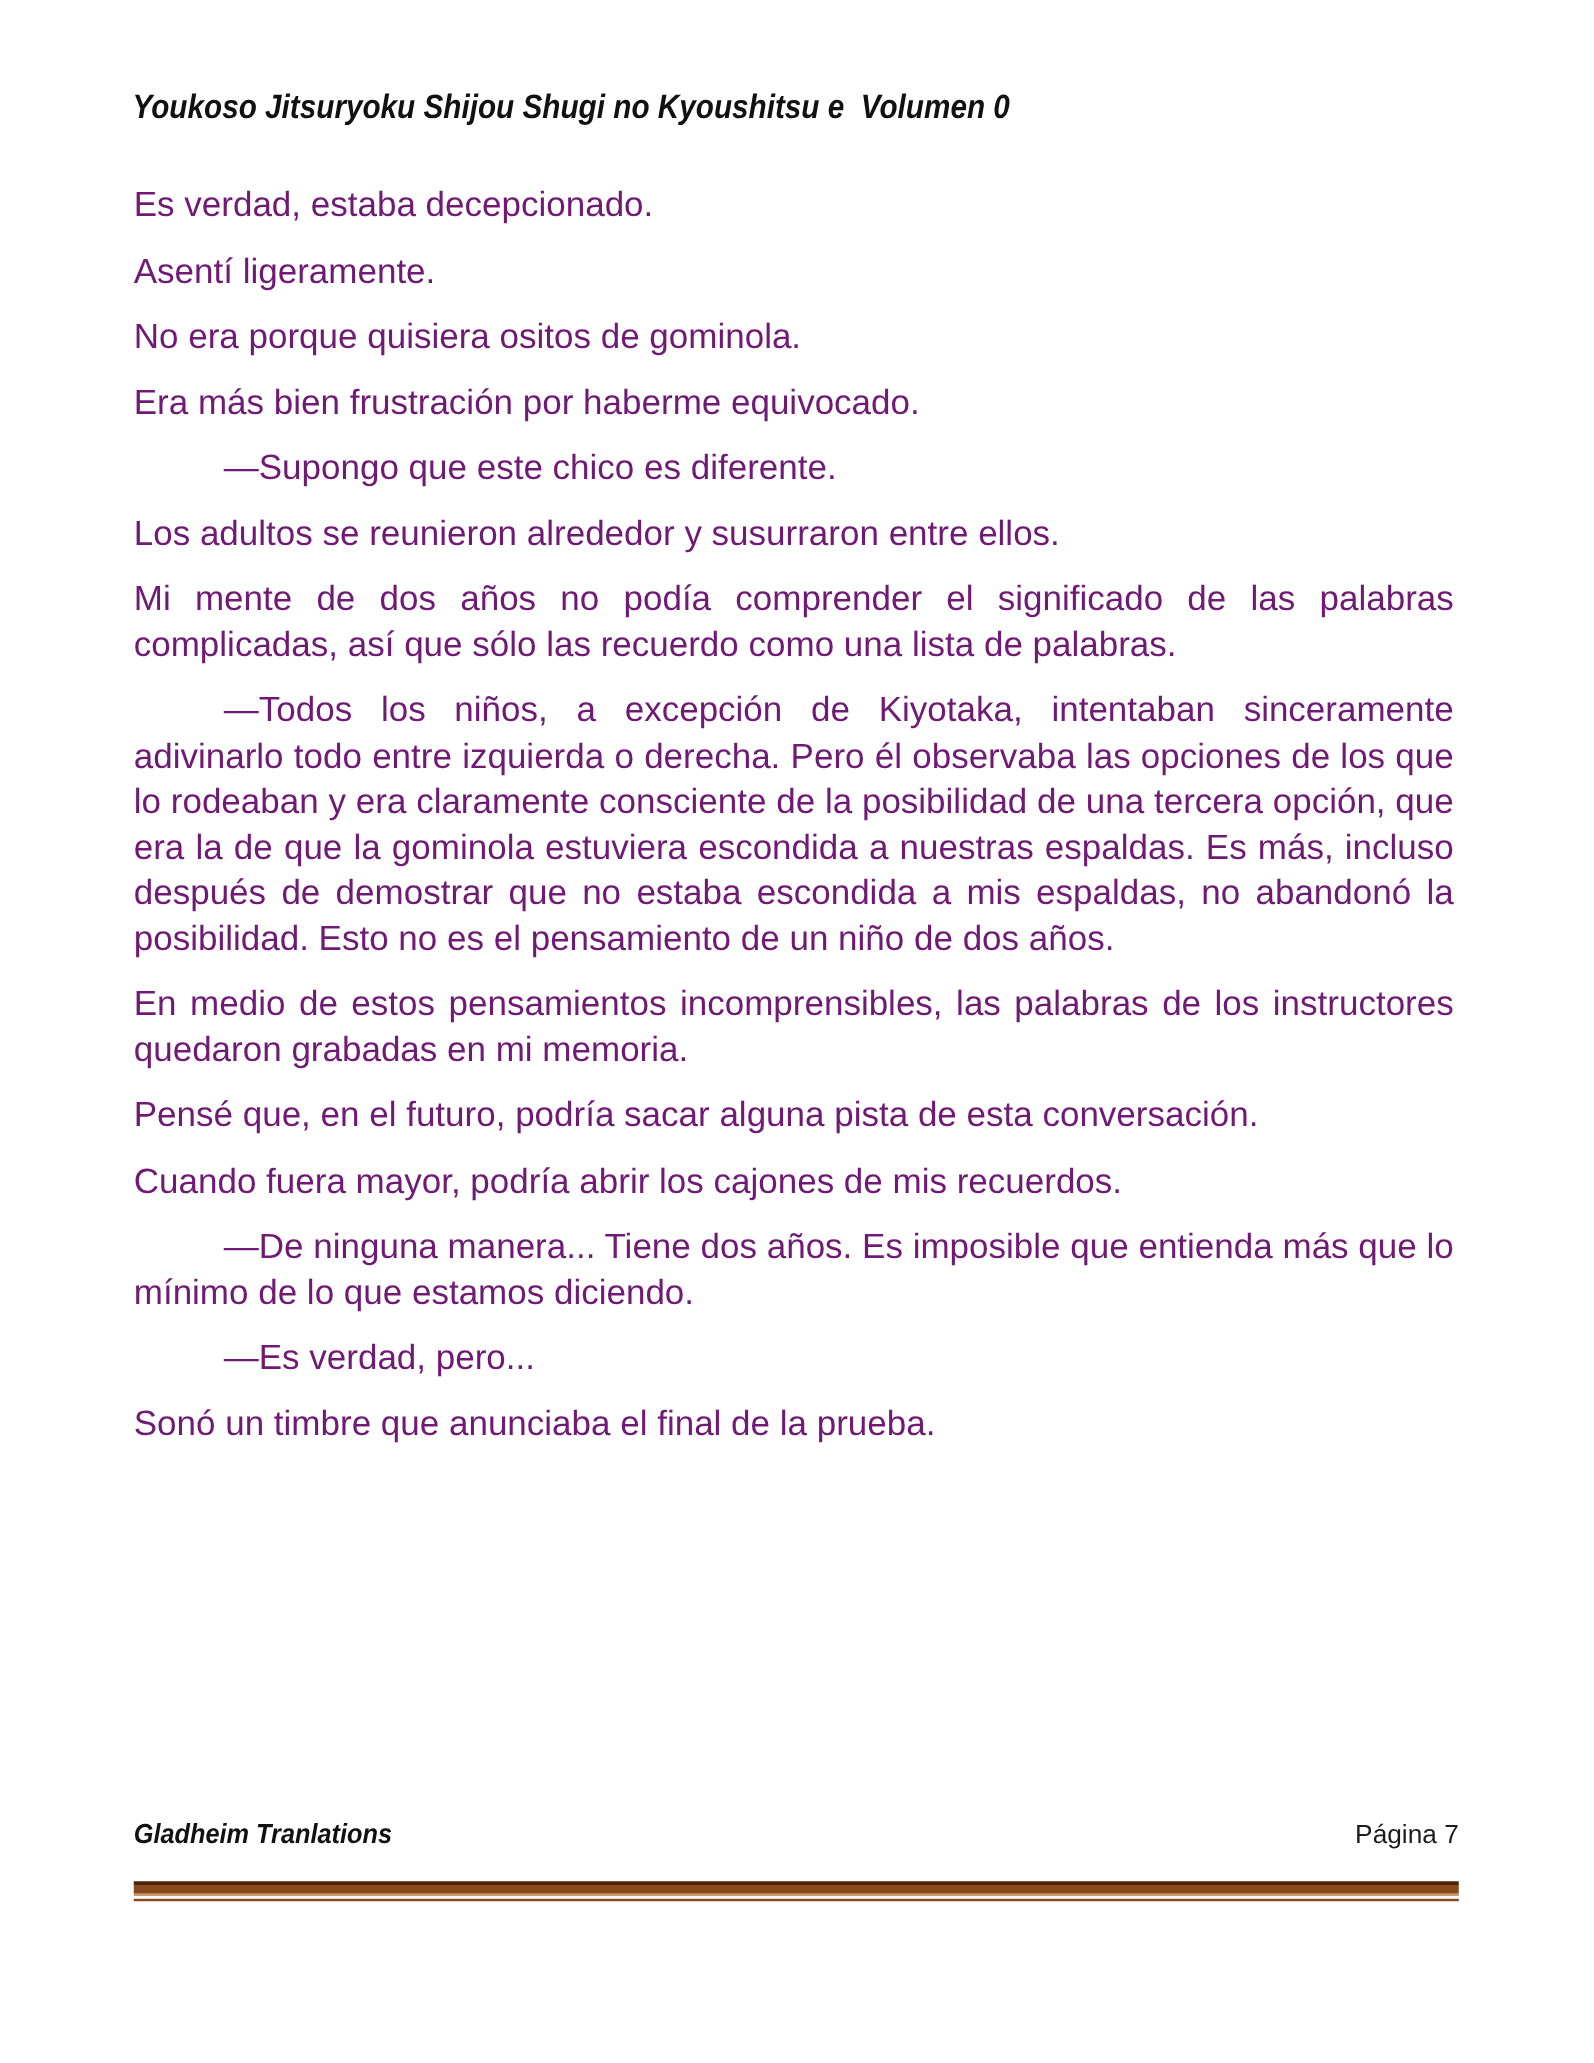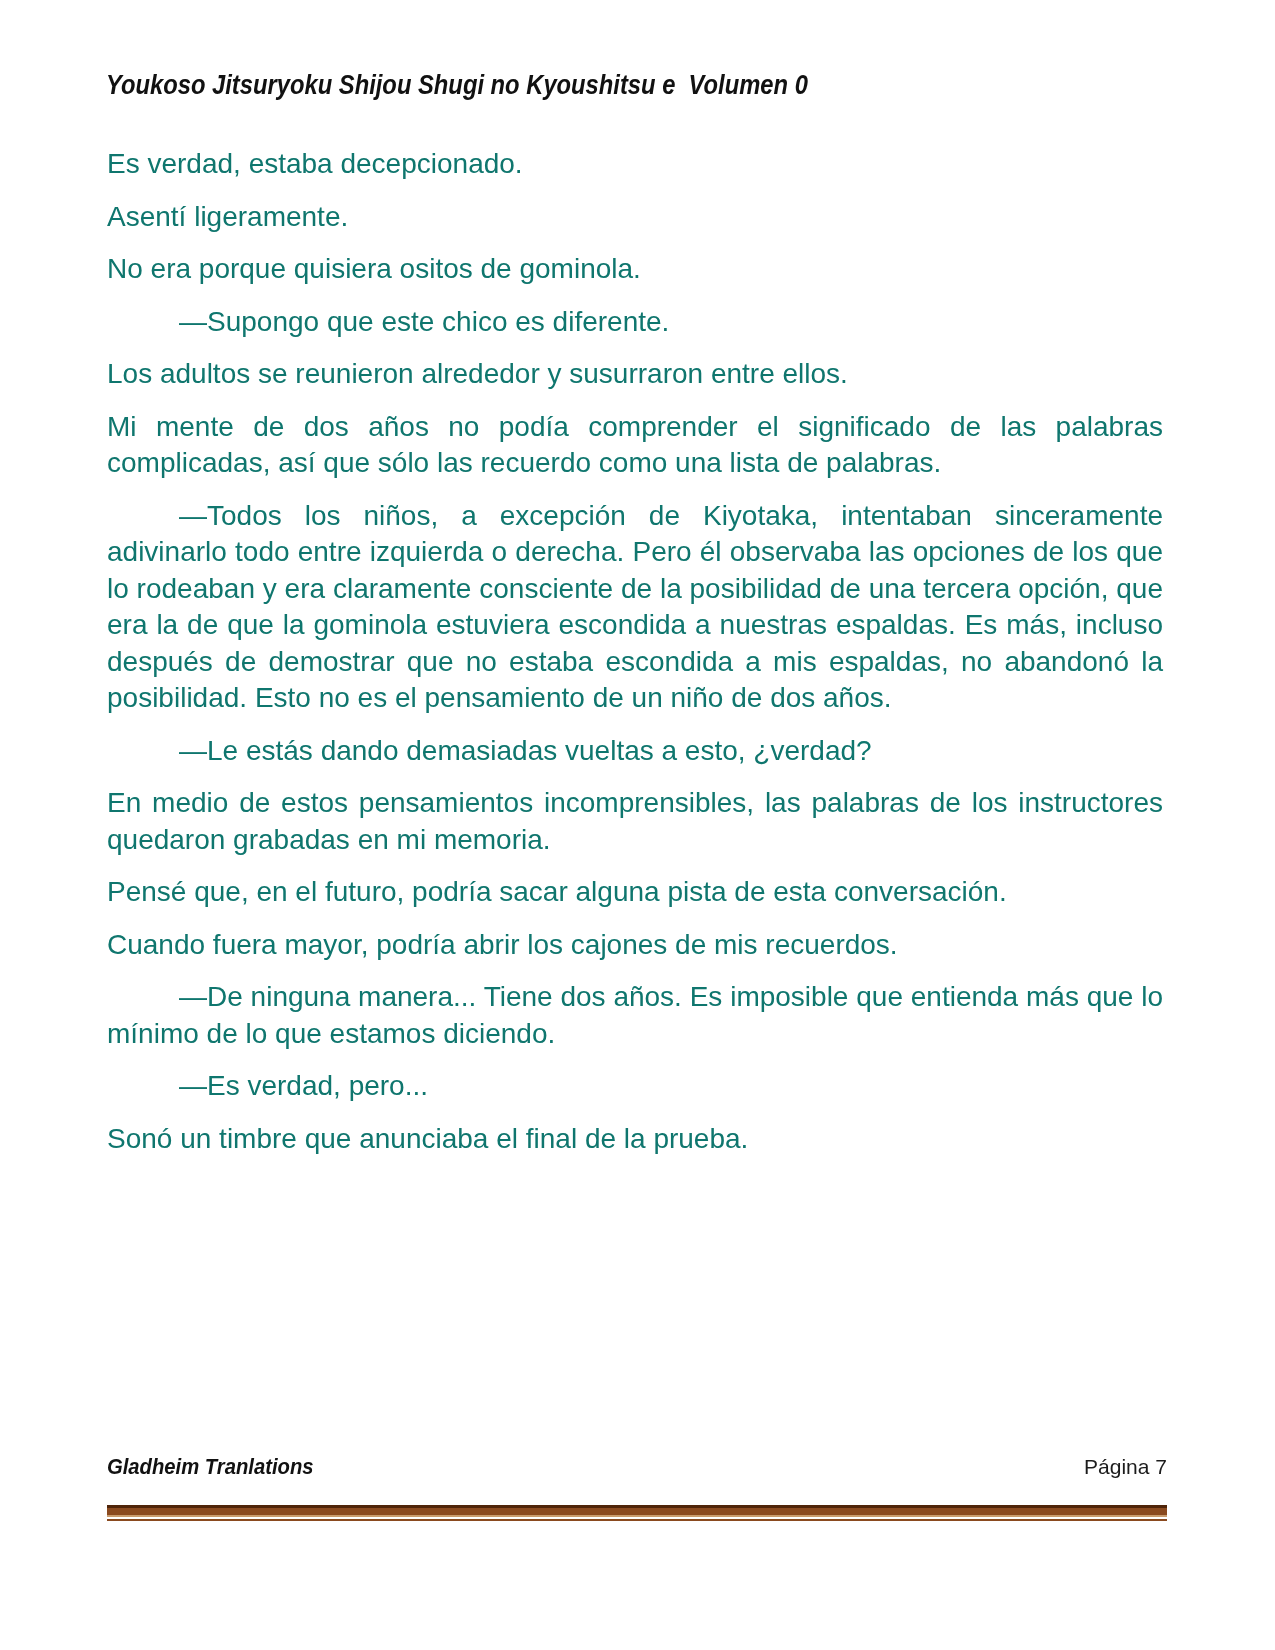--- a/index.html
+++ b/index.html
@@ -35,21 +35,21 @@
     position: absolute;
     left: 107px;
     top: 146px;
     width: 1056px;
   }
   .para {
     margin: 0 0 16px 0;
     font-size: 28px;
     line-height: 36.5px;
     text-align: justify;
-    color: #0f766e;
+    color: #701a75;
   }
   .para.indent {
     text-indent: 72px;
   }
   .footer-rule {
     position: absolute;
     left: 107px;
     top: 1505px;
     width: 1060px;
   }
@@ -88,25 +88,25 @@
 <div class="page">
 
   <div class="header">
     <div class="doc-title">Youkoso Jitsuryoku Shijou Shugi no Kyoushitsu e  Volumen 0</div>
   </div>
 
   <div class="content">
       <p class="para">Es verdad, estaba decepcionado.</p>
       <p class="para">Asentí ligeramente.</p>
       <p class="para">No era porque quisiera ositos de gominola.</p>
+      <p class="para">Era más bien frustración por haberme equivocado.</p>
       <p class="para indent">—Supongo que este chico es diferente.</p>
       <p class="para">Los adultos se reunieron alrededor y susurraron entre ellos.</p>
       <p class="para">Mi mente de dos años no podía comprender el significado de las palabras complicadas, así que sólo las recuerdo como una lista de palabras.</p>
       <p class="para indent">—Todos los niños, a excepción de Kiyotaka, intentaban sinceramente adivinarlo todo entre izquierda o derecha. Pero él observaba las opciones de los que lo rodeaban y era claramente consciente de la posibilidad de una tercera opción, que era la de que la gominola estuviera escondida a nuestras espaldas. Es más, incluso después de demostrar que no estaba escondida a mis espaldas, no abandonó la posibilidad. Esto no es el pensamiento de un niño de dos años.</p>
-      <p class="para indent">—Le estás dando demasiadas vueltas a esto, ¿verdad?</p>
       <p class="para">En medio de estos pensamientos incomprensibles, las palabras de los instructores quedaron grabadas en mi memoria.</p>
       <p class="para">Pensé que, en el futuro, podría sacar alguna pista de esta conversación.</p>
       <p class="para">Cuando fuera mayor, podría abrir los cajones de mis recuerdos.</p>
       <p class="para indent">—De ninguna manera... Tiene dos años. Es imposible que entienda más que lo mínimo de lo que estamos diciendo.</p>
       <p class="para indent">—Es verdad, pero...</p>
       <p class="para">Sonó un timbre que anunciaba el final de la prueba.</p>
     </div>
 
   <div class="footer-rule">
     <div class="rule-dark" style="background: rgb(79, 36, 9);"></div>

